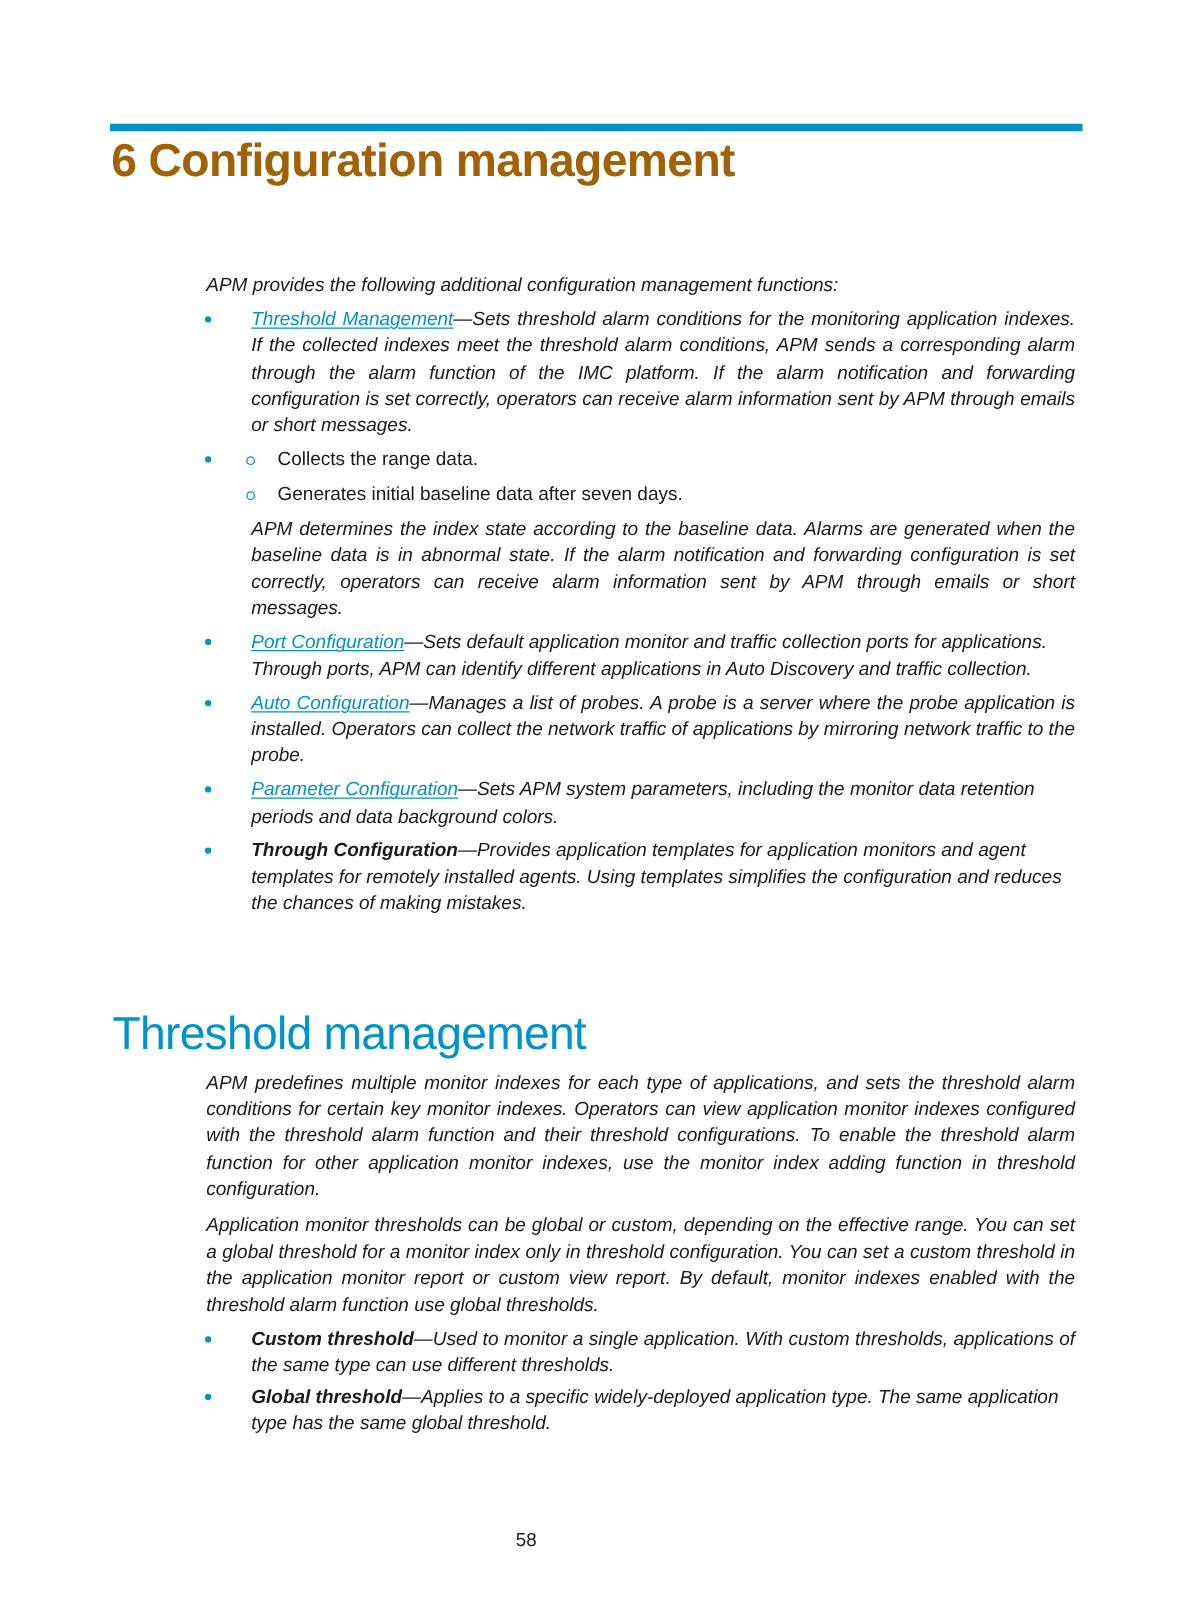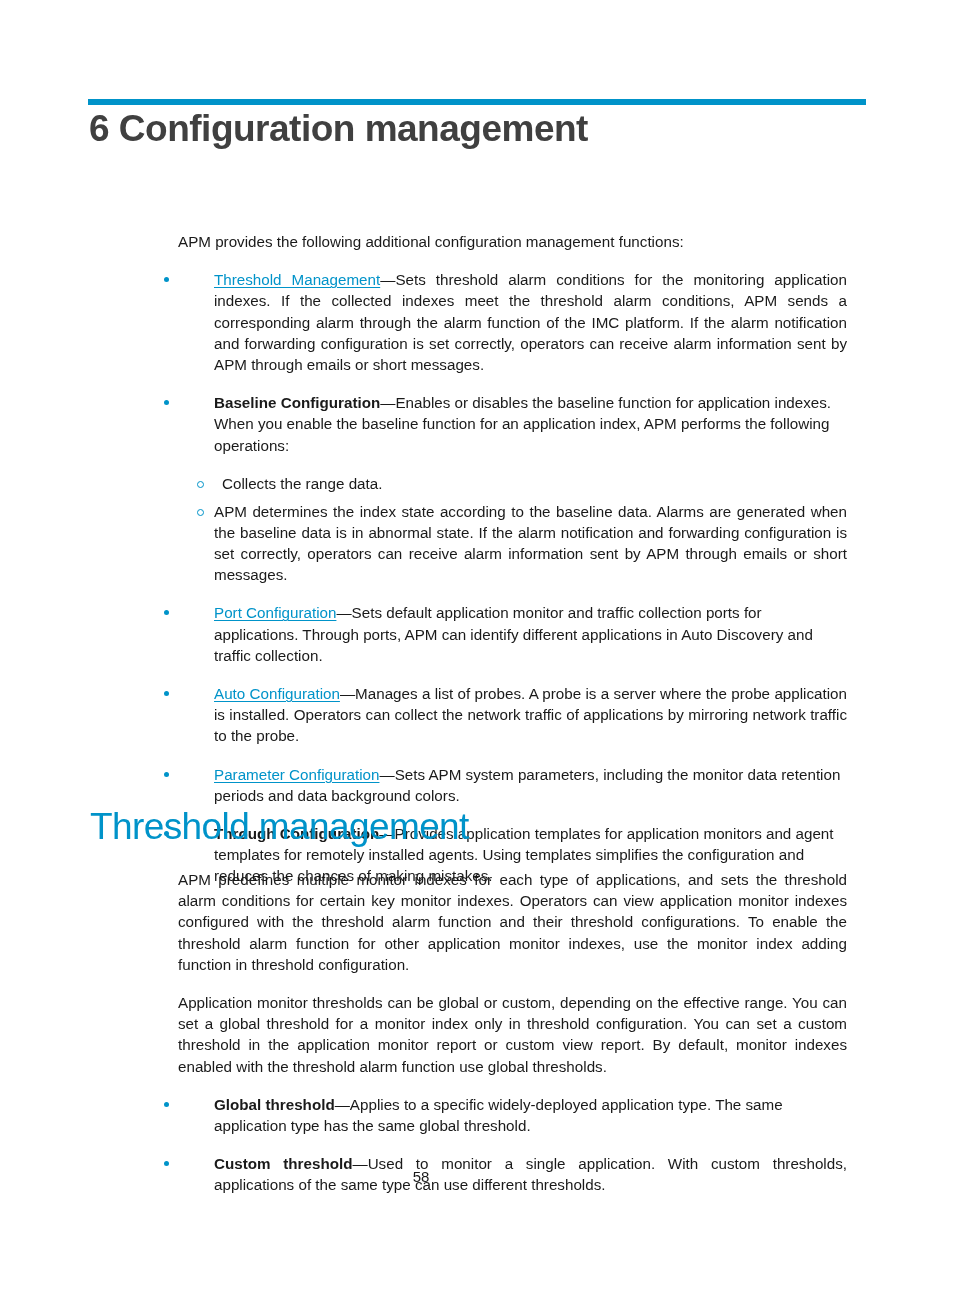--- a/index.html
+++ b/index.html
@@ -23,21 +23,21 @@
       height: 6px;
       background: #0093c9;
     }
     .chapter-title {
       position: absolute;
       left: 89px;
       top: 108px;
       margin: 0;
       font-size: 37px;
       font-weight: bold;
-      color: #404040;
+      color: #a16207;
       letter-spacing: -0.5px;
       white-space: nowrap;
       text-align: right;
     }
     .section-title {
       position: absolute;
       left: 90px;
       top: 806px;
       margin: 0;
       font-size: 37px;
@@ -47,22 +47,23 @@
       white-space: nowrap;
     }
     .block {
       position: absolute;
       left: 161px;
       width: 703px;
       font-size: 15.2px;
       line-height: 21.2px;
     }
     .para {
-      margin: 17px;
+      margin: 4px;
       text-align: left;
+      font-style: italic;
     }
     .para.justify {
       text-align: justify;
     }
     .bullet-list {
       list-style: none;
       margin: 0;
       padding: 0;
     }
     .bullet-item {
@@ -105,21 +106,21 @@
       text-underline-offset: 2px;
       cursor: pointer;
     }
     .term {
       font-weight: bold;
     }
     .page-number {
       position: absolute;
       left: 0;
       width: 842px;
-      top: 1168px;
+      top: 1224px;
       text-align: center;
       font-size: 15px;
     }
   </style>
 </head>
 <body>
 
 <div class="chapter-rule"></div>
 <h1 class="chapter-title">6 Configuration management</h1>
 
@@ -127,28 +128,28 @@
   <p class="para" style="margin-bottom:6px;">APM provides the following additional configuration management functions:</p>
 
   <ul class="bullet-list">
     <li class="bullet-item" style="margin-bottom:6px;">
       <span class="bullet-dot"></span>
       <span class="para justify" style="display:block;"><a class="link">Threshold Management</a><span>—Sets threshold alarm conditions for the monitoring application indexes. If the collected indexes meet the threshold alarm conditions, APM sends a corresponding alarm through the alarm function of the IMC platform. If the alarm notification and forwarding configuration is set correctly, operators can receive alarm information sent by APM through emails or short messages.</span></span>
     </li>
 
     <li class="bullet-item" style="margin-bottom:6px;">
       <span class="bullet-dot"></span>
-      <span class="para" style="display:block;"><span class="term">Baseline Configuration</span><span>—Enables or disables the baseline function for application indexes. When you enable the baseline function for an application index, APM performs the following operations:</span></span>
       <ul class="sub-list">
         <li class="sub-item">
           <span class="sub-circle"></span>
           <span>Collects the range data.</span>
         </li>
         <li class="sub-item">
           <span class="sub-circle"></span>
+          <span>Generates initial baseline data after seven days.</span>
         </li>
       </ul>
       <p class="para justify" style="margin-top:0;">APM determines the index state according to the baseline data. Alarms are generated when the baseline data is in abnormal state. If the alarm notification and forwarding configuration is set correctly, operators can receive alarm information sent by APM through emails or short messages.</p>
     </li>
 
     <li class="bullet-item" style="margin-bottom:6px;">
       <span class="bullet-dot"></span>
       <span class="para" style="display:block;"><a class="link">Port Configuration</a><span>—Sets default application monitor and traffic collection ports for applications. Through ports, APM can identify different applications in Auto Discovery and traffic collection.</span></span>
     </li>
 
@@ -169,24 +170,24 @@
   </ul>
 </div>
 
 <h2 class="section-title">Threshold management</h2>
 
 <div class="block" style="top:852px;">
   <p class="para justify" style="margin-bottom:8px;">APM predefines multiple monitor indexes for each type of applications, and sets the threshold alarm conditions for certain key monitor indexes. Operators can view application monitor indexes configured with the threshold alarm function and their threshold configurations. To enable the threshold alarm function for other application monitor indexes, use the monitor index adding function in threshold configuration.</p>
   <p class="para justify" style="margin-bottom:6px;">Application monitor thresholds can be global or custom, depending on the effective range. You can set a global threshold for a monitor index only in threshold configuration. You can set a custom threshold in the application monitor report or custom view report. By default, monitor indexes enabled with the threshold alarm function use global thresholds.</p>
 
   <ul class="bullet-list">
+    <li class="bullet-item">
+      <span class="bullet-dot"></span>
+      <span class="para justify" style="display:block;"><span class="term">Custom threshold</span><span>—Used to monitor a single application. With custom thresholds, applications of the same type can use different thresholds.</span></span>
+    </li>
     <li class="bullet-item" style="margin-bottom:6px;">
       <span class="bullet-dot"></span>
       <span class="para" style="display:block;"><span class="term">Global threshold</span><span>—Applies to a specific widely-deployed application type. The same application type has the same global threshold.</span></span>
-    </li>
-    <li class="bullet-item">
-      <span class="bullet-dot"></span>
-      <span class="para justify" style="display:block;"><span class="term">Custom threshold</span><span>—Used to monitor a single application. With custom thresholds, applications of the same type can use different thresholds.</span></span>
     </li>
   </ul>
 </div>
 
 <div class="page-number">58</div>
 
 </body></html>

